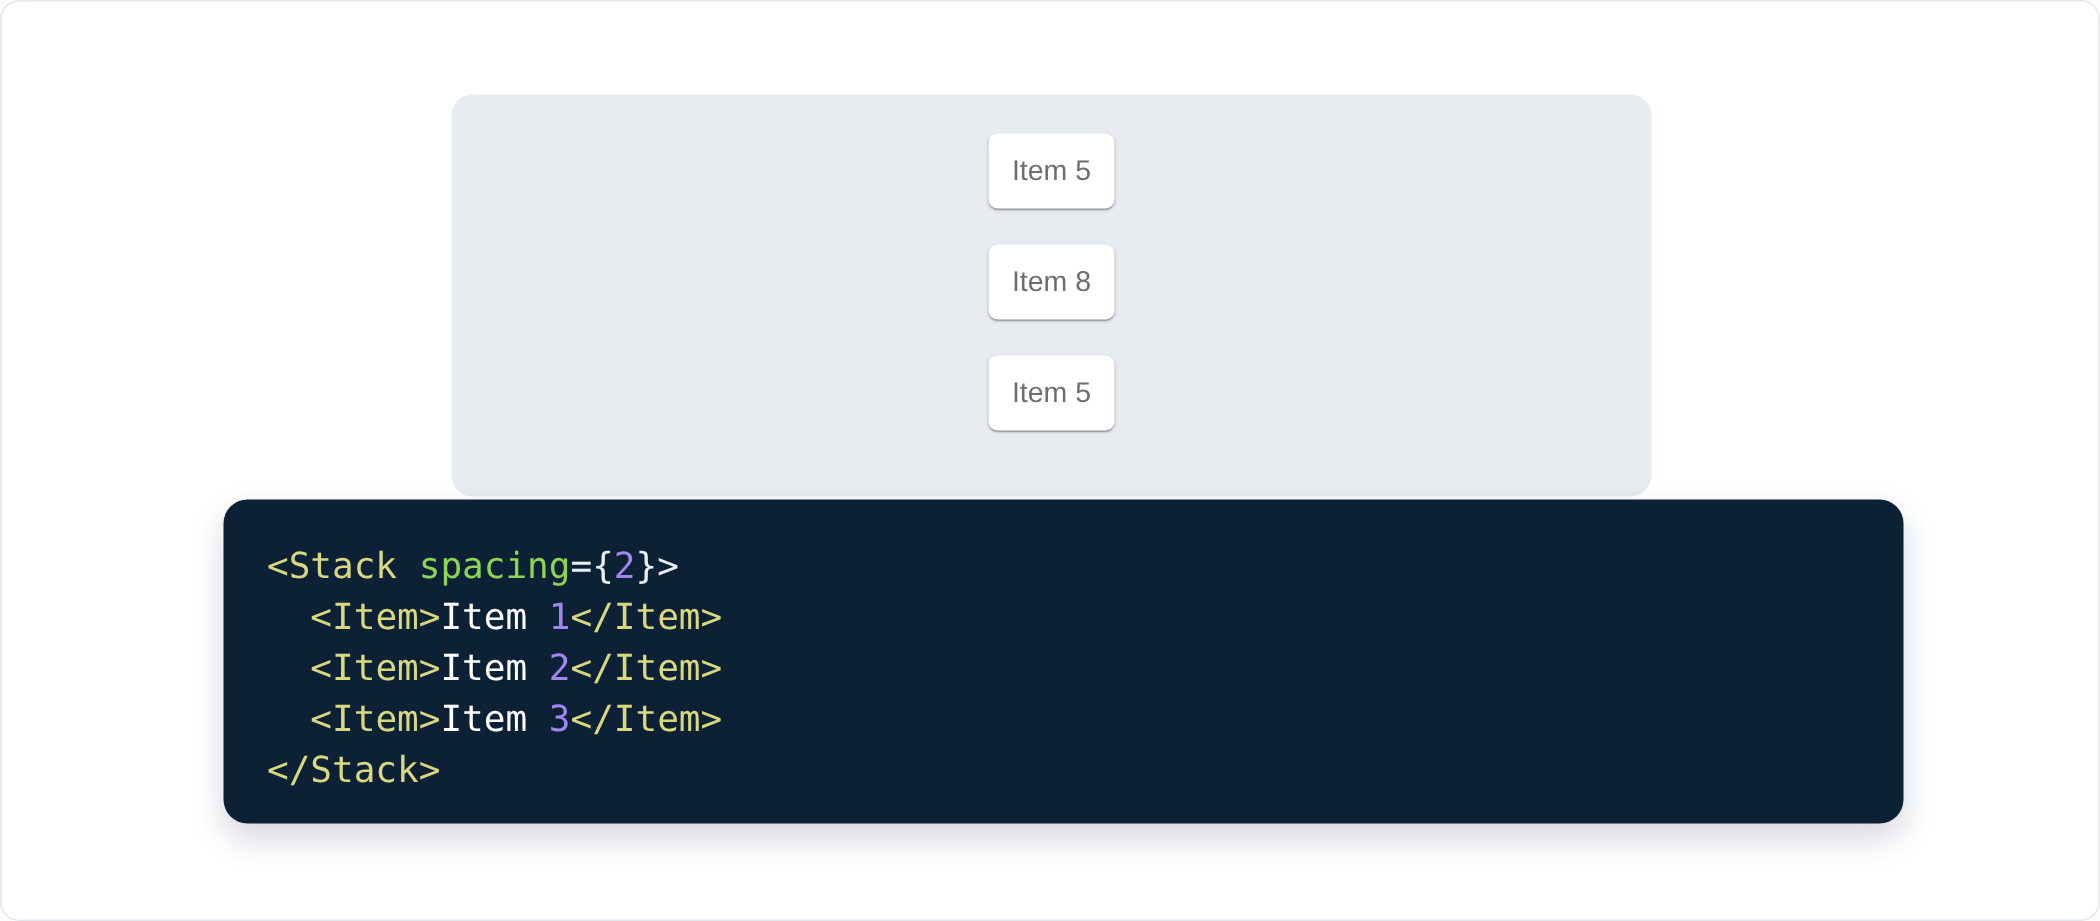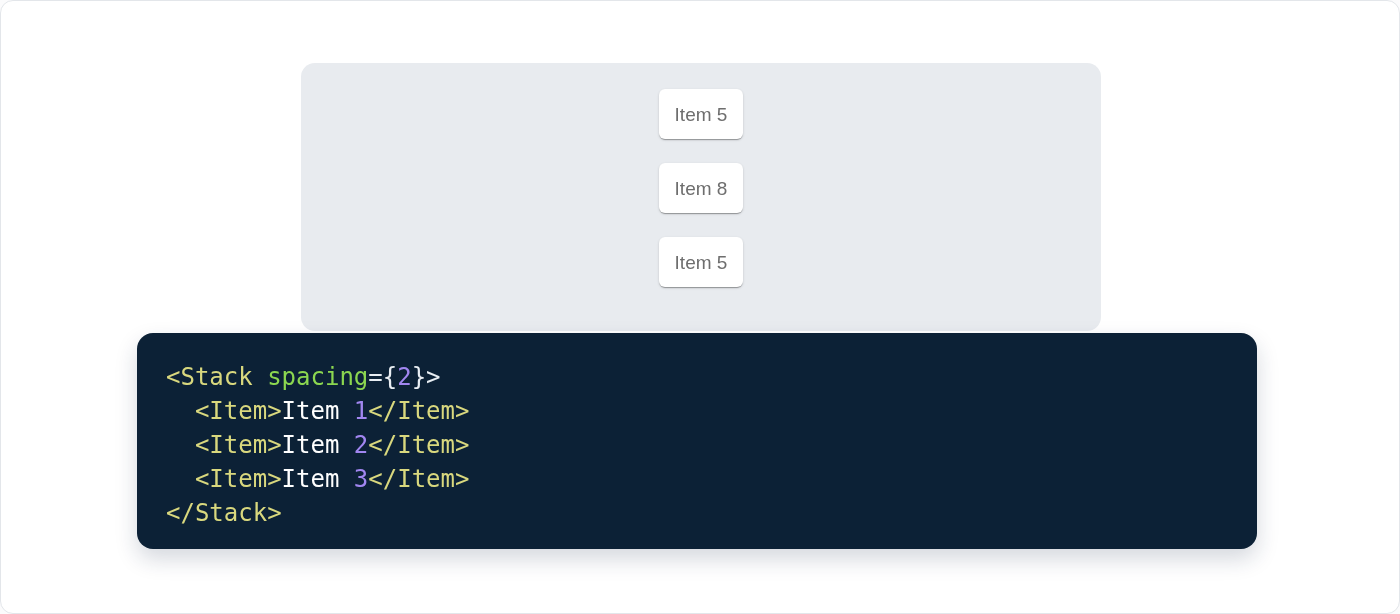--- a/index.html
+++ b/index.html
@@ -54,21 +54,21 @@
     align-items: center;
     justify-content: center;
   }
   .item-label {
     color: var(--item-text);
     font-size: 19px;
     line-height: 1;
   }
   .code-block {
     position: absolute;
-    left: 136px;
+    left: 148px;
     top: 332px;
     width: 1120px;
     height: 216px;
     background: var(--code-bg);
     border-radius: 16px;
     box-shadow: 0 10px 22px rgba(20, 40, 70, 0.18);
     padding: 27px 20px 0 29px;
   }
   .code-lines {
     font-family: "DejaVu Sans Mono", monospace;

